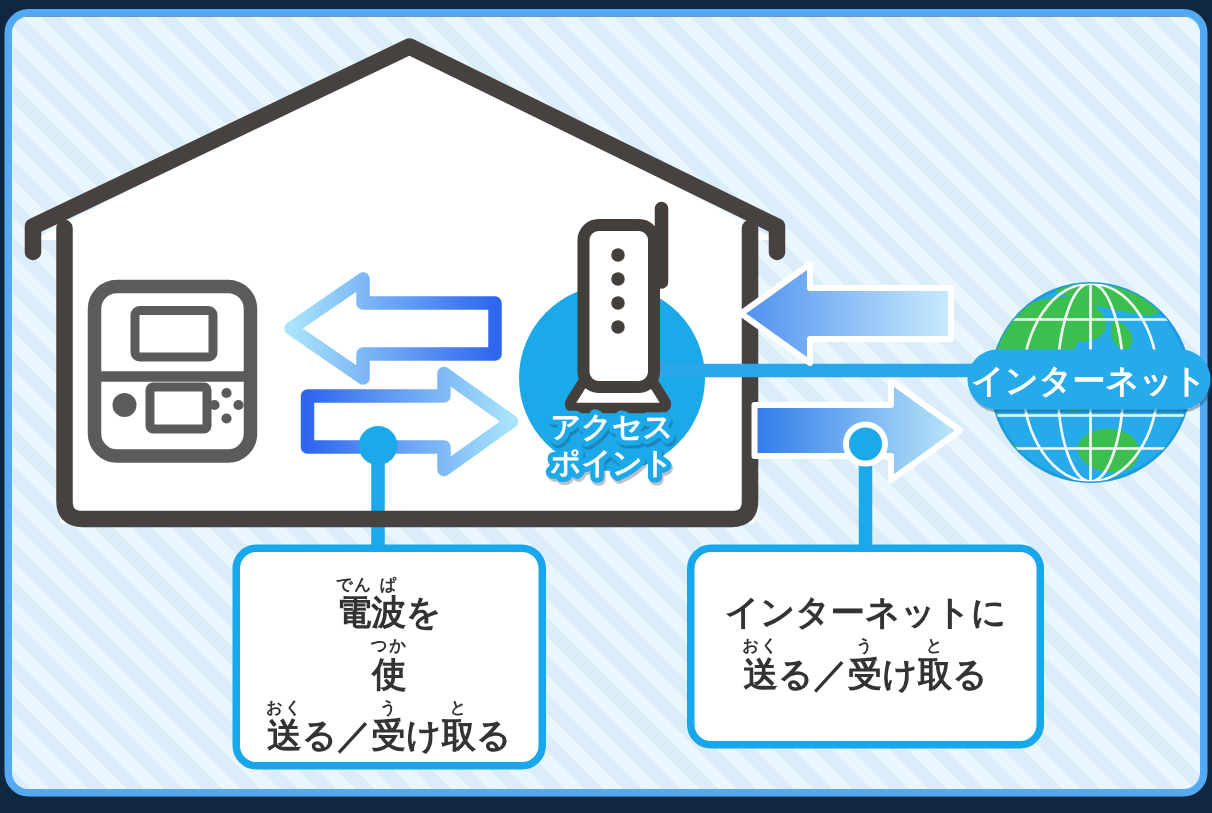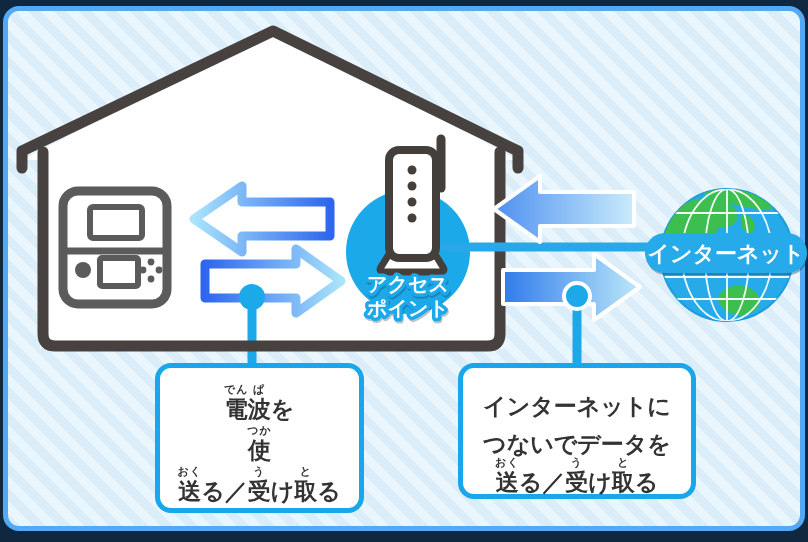--- a/index.html
+++ b/index.html
@@ -173,23 +173,20 @@
       <span class="seg">取<span class="fur">と</span></span>
       <span class="seg">る</span>
     </div>
   </div>
 
 <div class="callout callout-right">
     <div class="callout-line">
       <span class="seg">インターネットに</span>
     </div>
     <div class="callout-line">
-      <span class="seg">つないでデータを</span>
-    </div>
-    <div class="callout-line">
       <span class="seg">送<span class="fur">おく</span></span>
       <span class="seg">る／</span>
       <span class="seg">受<span class="fur">う</span></span>
       <span class="seg">け</span>
       <span class="seg">取<span class="fur">と</span></span>
       <span class="seg">る</span>
     </div>
   </div>
 
 </body></html>

